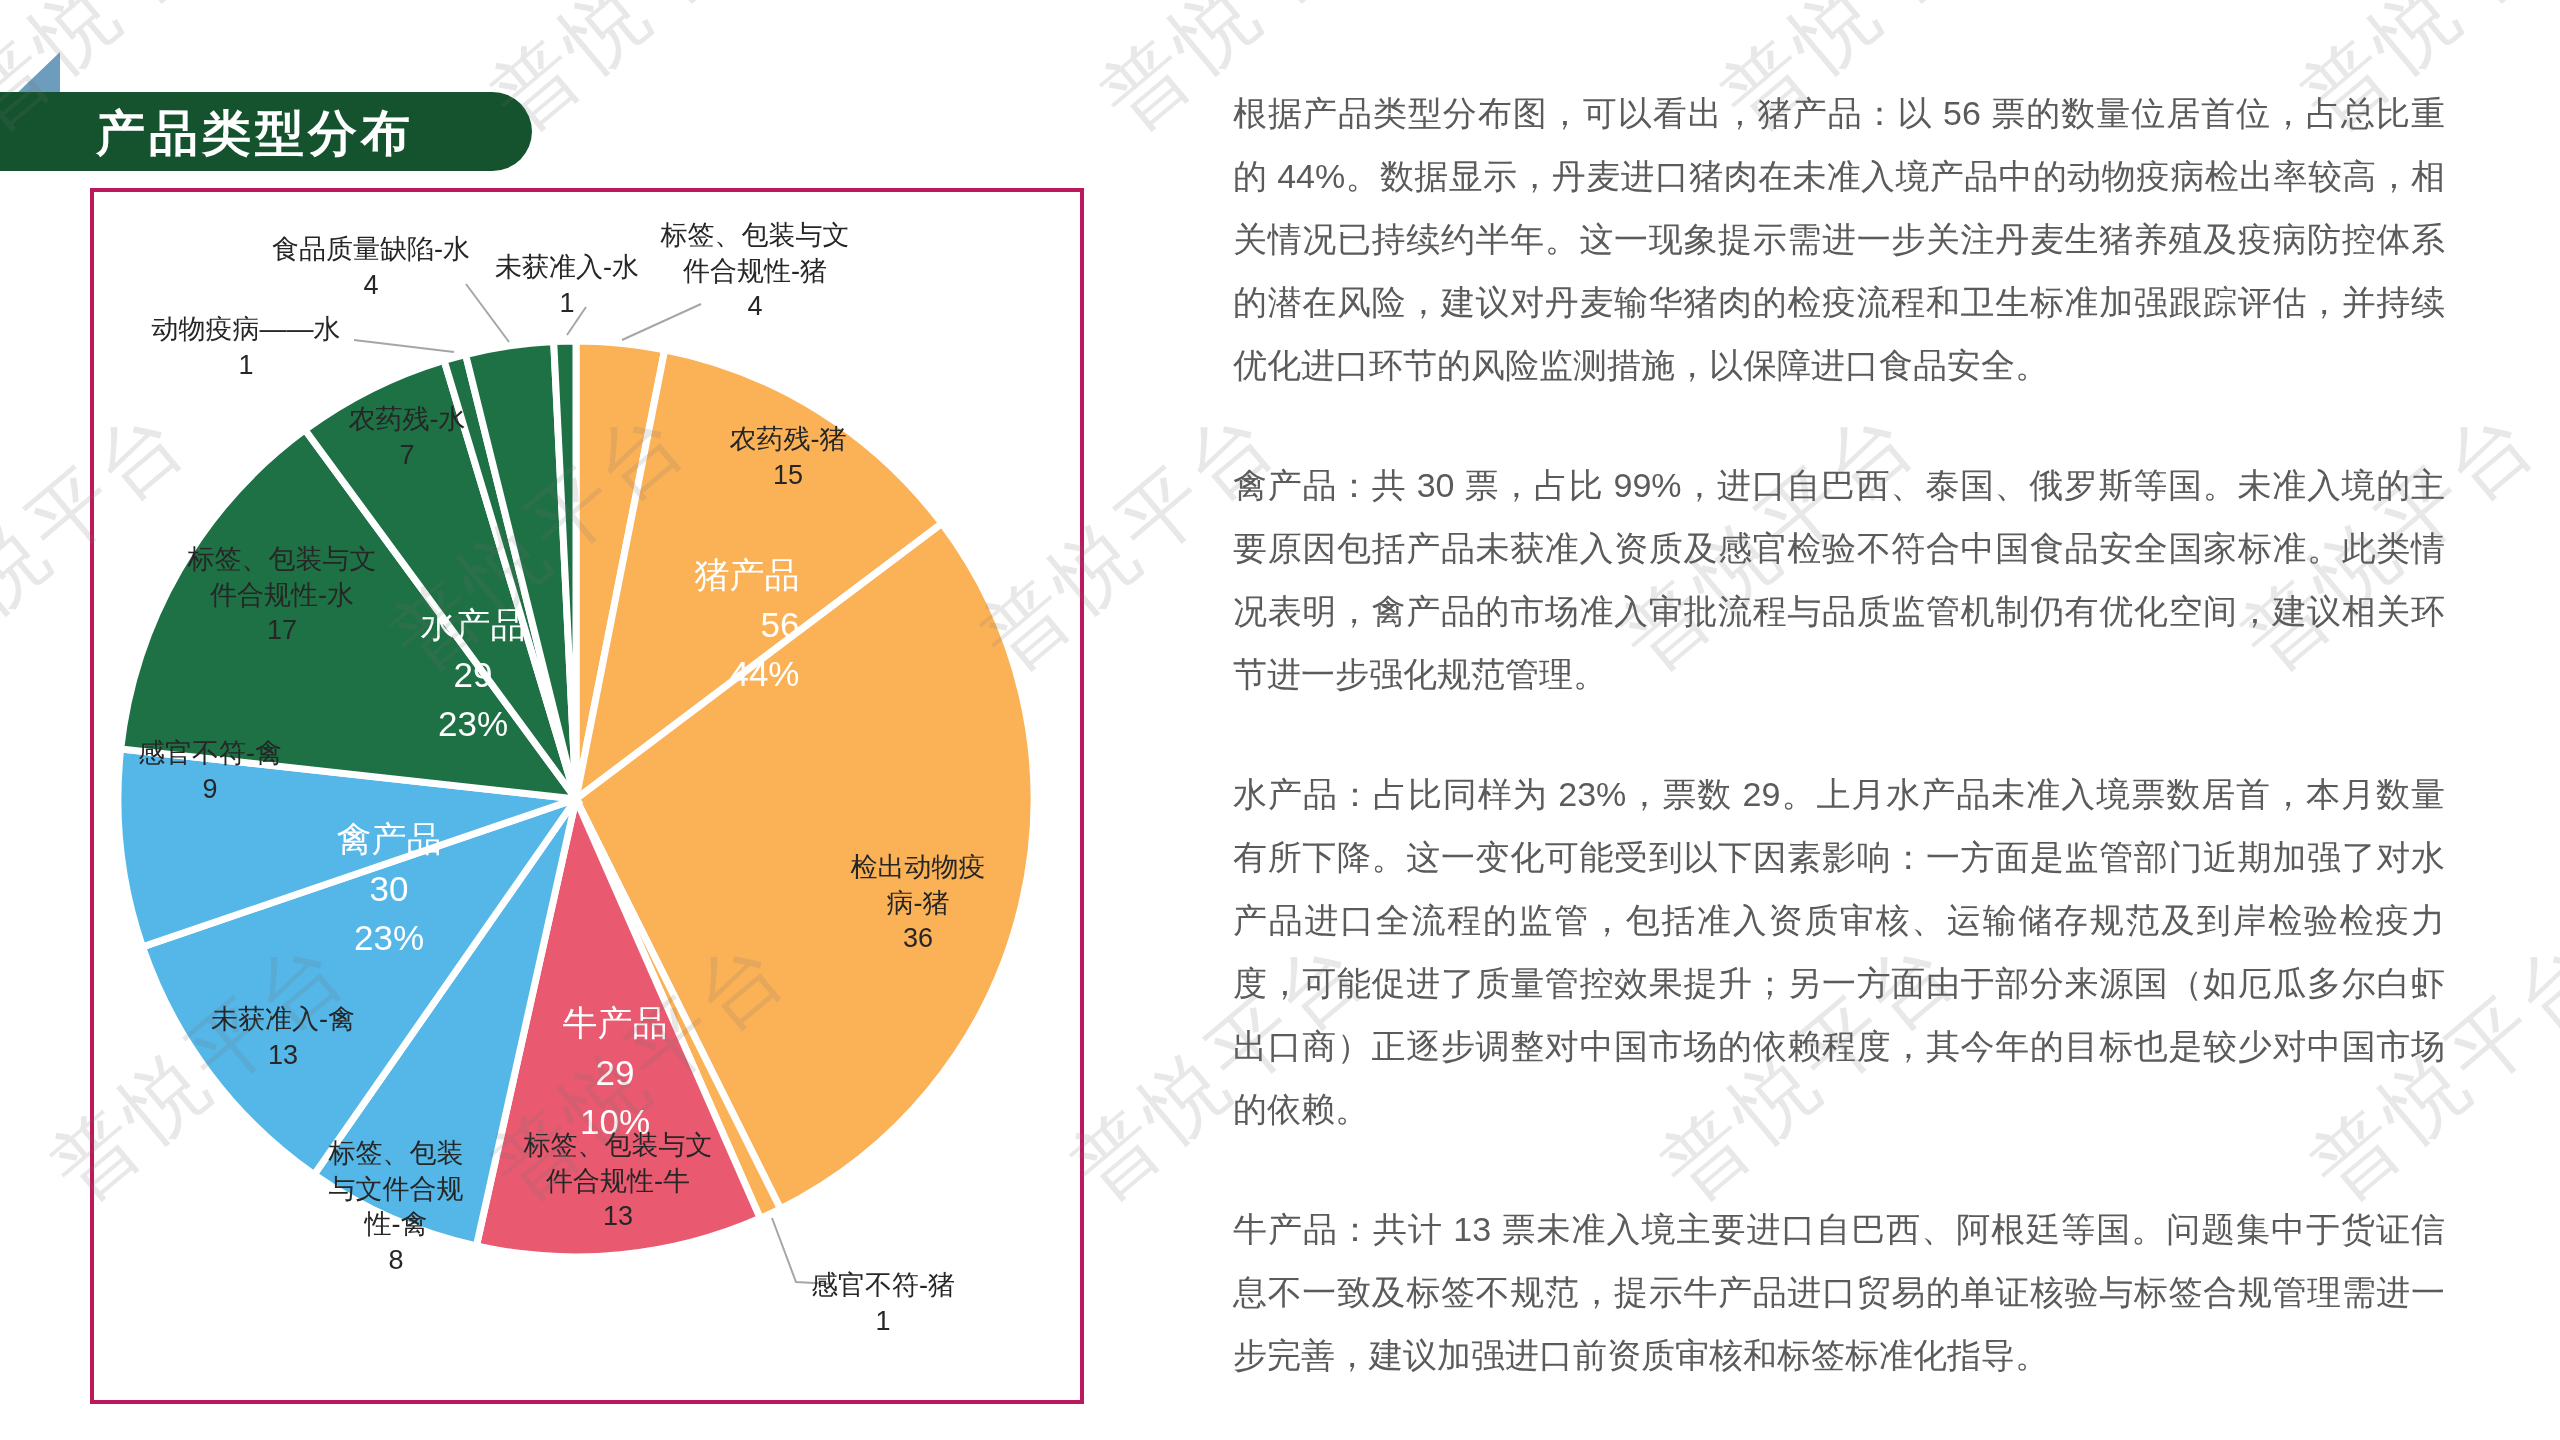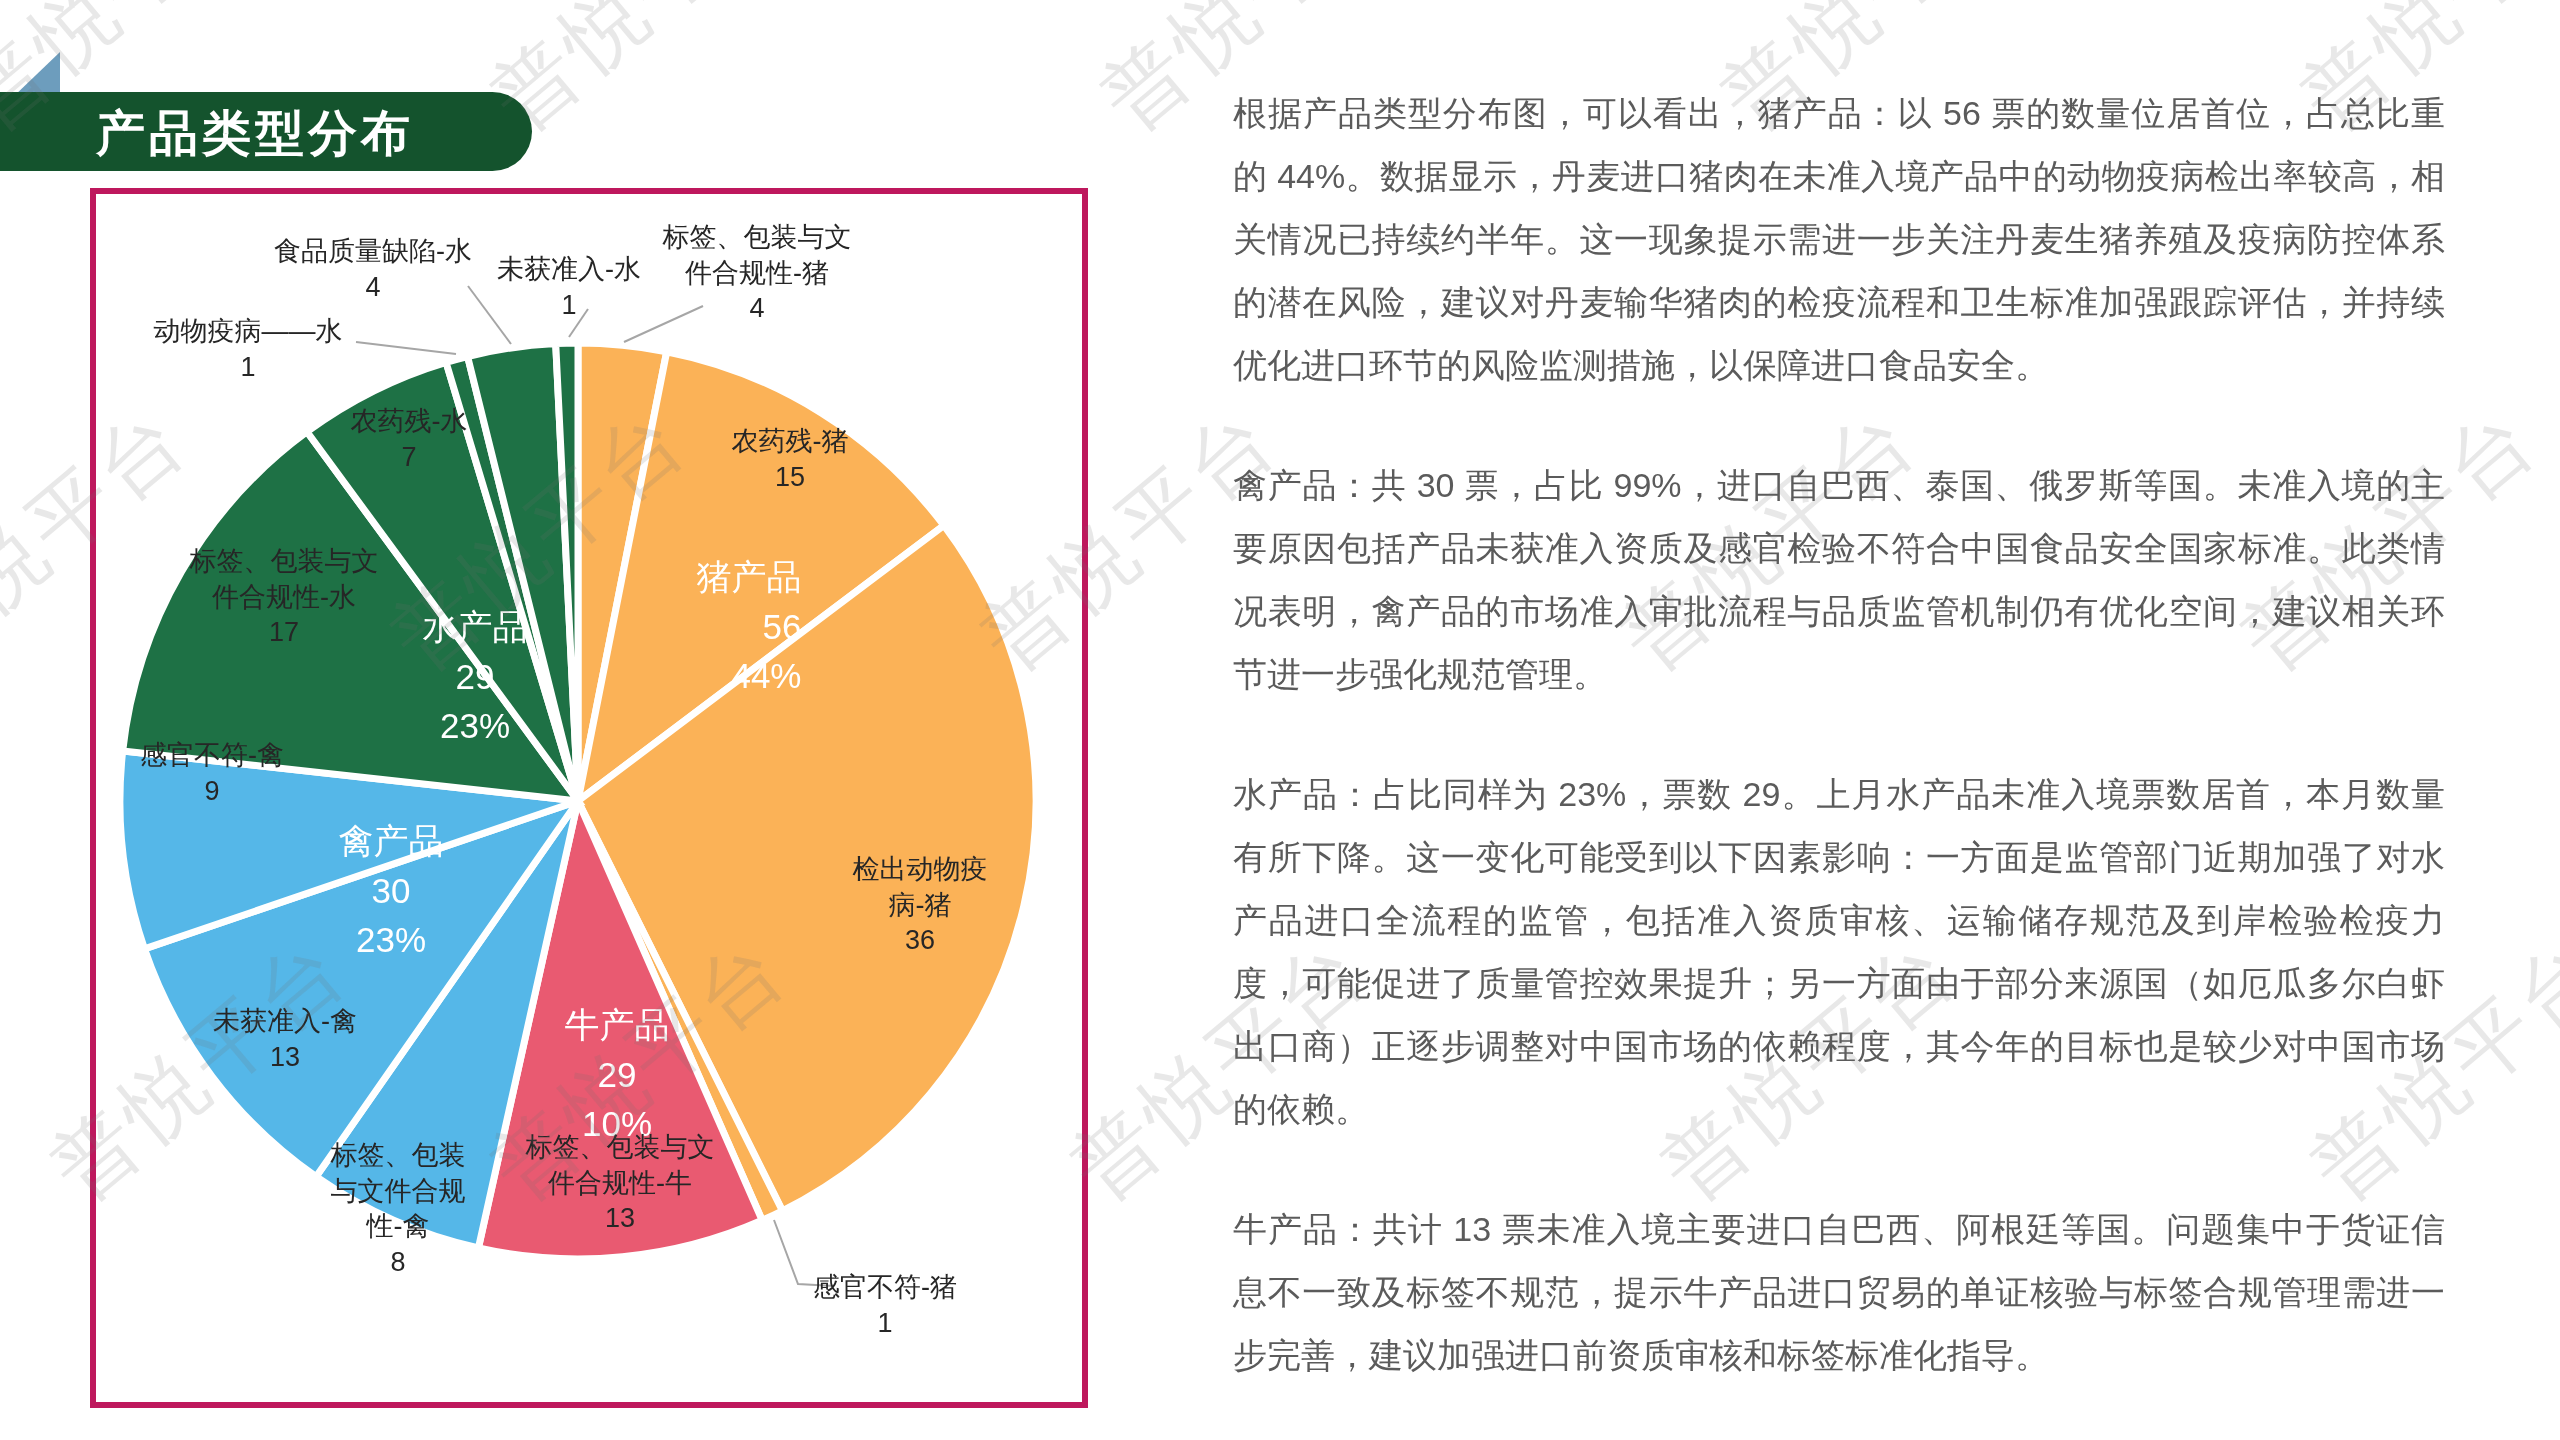--- a/index.html
+++ b/index.html
@@ -9,21 +9,21 @@
   
   .ribbon{position:absolute;left:0;top:92px;width:532px;height:79px;background:#14532d;
           border-radius:0 41px 41px 0;z-index:5;}
   .ribbon-fold{position:absolute;left:12px;top:52px;width:48px;height:46px;background:#6D9DBD;
           clip-path:polygon(100% 0,100% 100%,0 100%);z-index:4;}
   .ribbon h1{margin:0;padding-left:96px;line-height:82px;font-size:49px;font-weight:bold;
           color:#ffffff;letter-spacing:4px;}
 
   
   .chart-box{position:absolute;left:90px;top:188px;width:986px;height:1208px;
-          border:6px solid #be185d;background:transparent;z-index:3;}
+          border:4px solid #be185d;background:transparent;z-index:3;}
   .chart-box svg{position:absolute;left:0;top:0;}
 
   
   .plabel{position:absolute;transform:translateX(-50%);text-align:center;white-space:pre-line;
           font-size:27px;line-height:1.32;color:#262626;z-index:10;}
   .plabel.white{color:#ffffff;font-size:35px;line-height:1.42;}
 
   .lb-quality-water   {left:277px;top:40px;}
   .lb-noaccess-water  {left:473px;top:58px;}
   .lb-label-pig       {left:661px;top:26px;}

